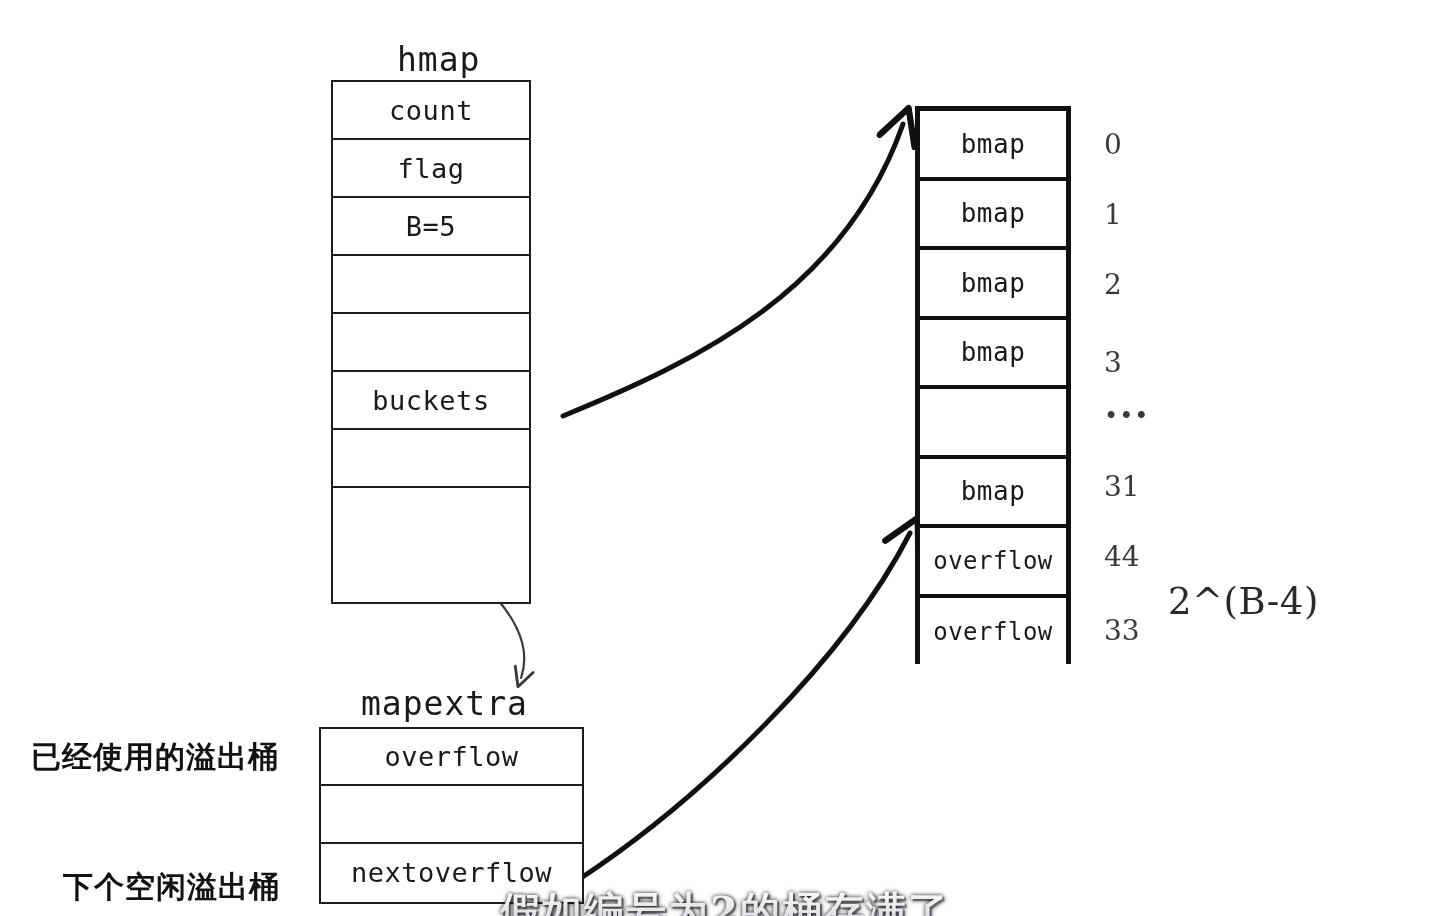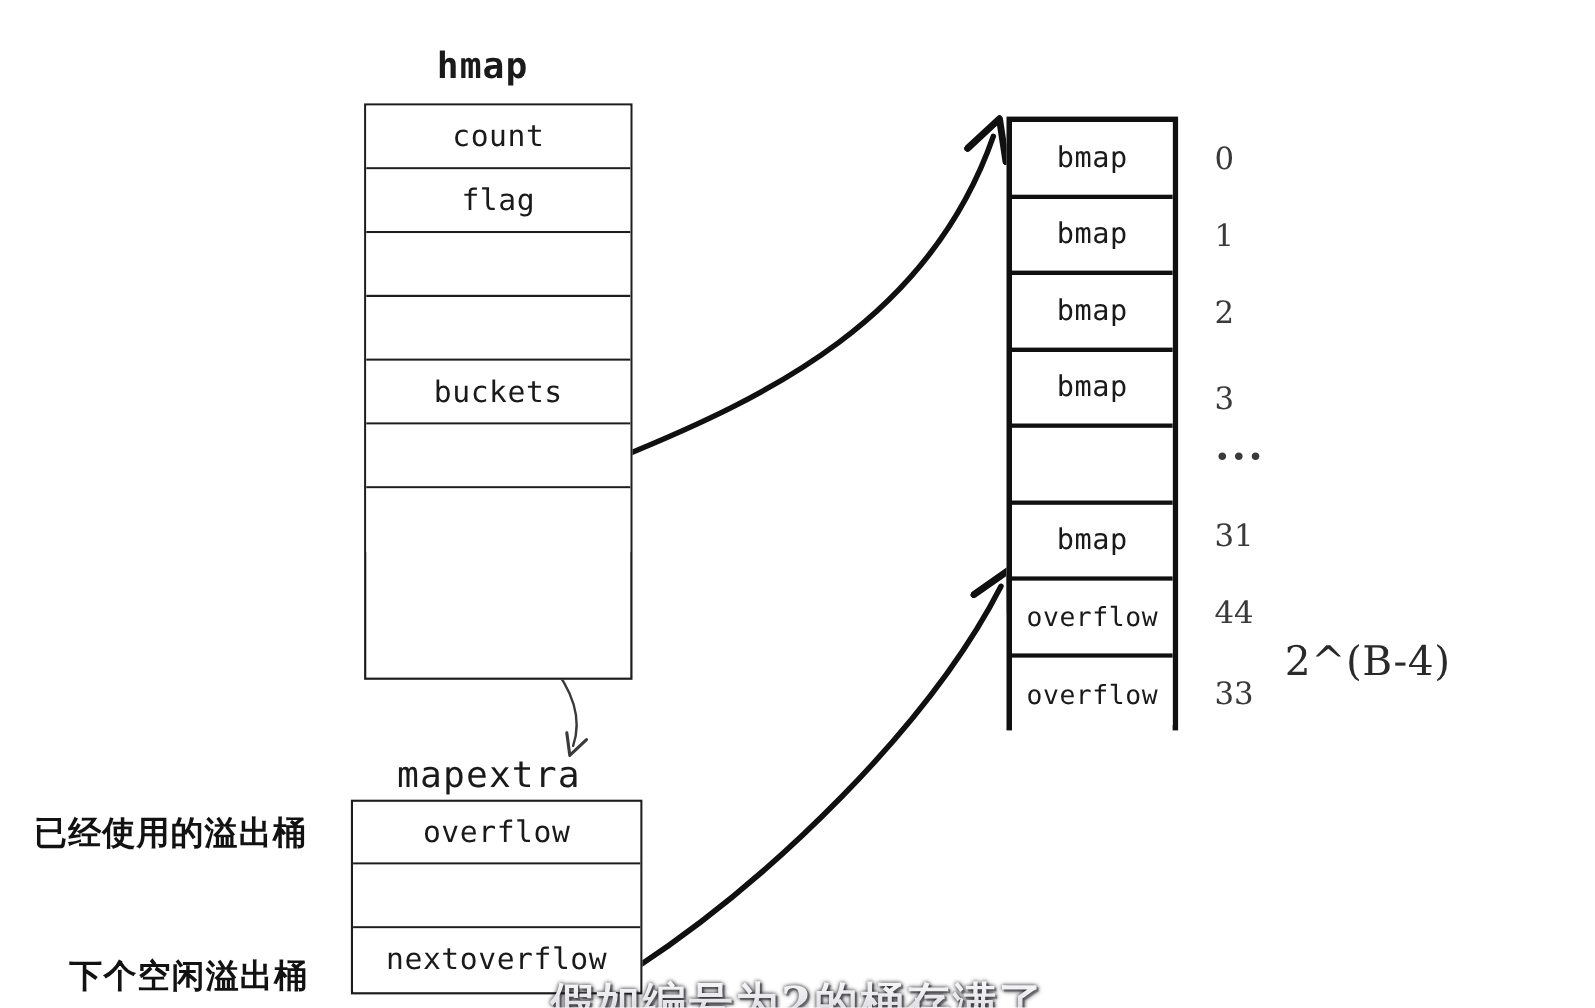--- a/index.html
+++ b/index.html
@@ -43,22 +43,22 @@
     display: flex;
     align-items: center;
     justify-content: center;
     background: #ffffff;
     white-space: nowrap;
   }
 
   
   #hmap-table {
     left: 331px;
-    top: 94px;
-    width: 244px;
+    top: 80px;
+    width: 200px;
     height: 524px;
     border: 2.5px solid #1d1d1d;
   }
   #hmap-table .row {
     height: 58px;
     border-bottom: 2.5px solid #1d1d1d;
     font-size: 27px;
     letter-spacing: 0.5px;
   }
   #hmap-table .row:last-child { border-bottom: none; }
@@ -121,21 +121,20 @@
   .caption {
     position: absolute;
     white-space: nowrap;
     color: #1a1a1a;
   }
   #hmap-title {
     left: 397px;
     top: 40px;
     font-size: 33px;
     letter-spacing: 1px;
-    font-weight: bold;
   }
   #mapextra-title {
     left: 361px;
     top: 684px;
     font-size: 33px;
     letter-spacing: 1px;
   }
   #pow-label {
     left: 1168px;
     top: 580px;
@@ -199,20 +198,21 @@
     <path d="M 578,880 C 700,800 845,660 910,533" fill="none" stroke="#101010" stroke-width="5" stroke-linecap="round" marker-end="url(#ah-thick)"></path>
 
     <path d="M 498,600 C 520,626 530,652 521,678" fill="none" stroke="#3a3a3a" stroke-width="2.2" stroke-linecap="round" marker-end="url(#ah-thin)"></path>
   </svg>
 
   <div class="caption" id="hmap-title">hmap</div>
 
   <div class="struct" id="hmap-table">
     <div class="row">count</div>
     <div class="row">flag</div>
+    <div class="row">B=5</div>
     <div class="row"></div>
     <div class="row"></div>
     <div class="row">buckets</div>
     <div class="row"></div>
     <div class="row"></div>
   </div>
 
   <div class="struct" id="bmap-table">
     <div class="row">bmap</div>
     <div class="row">bmap</div>

